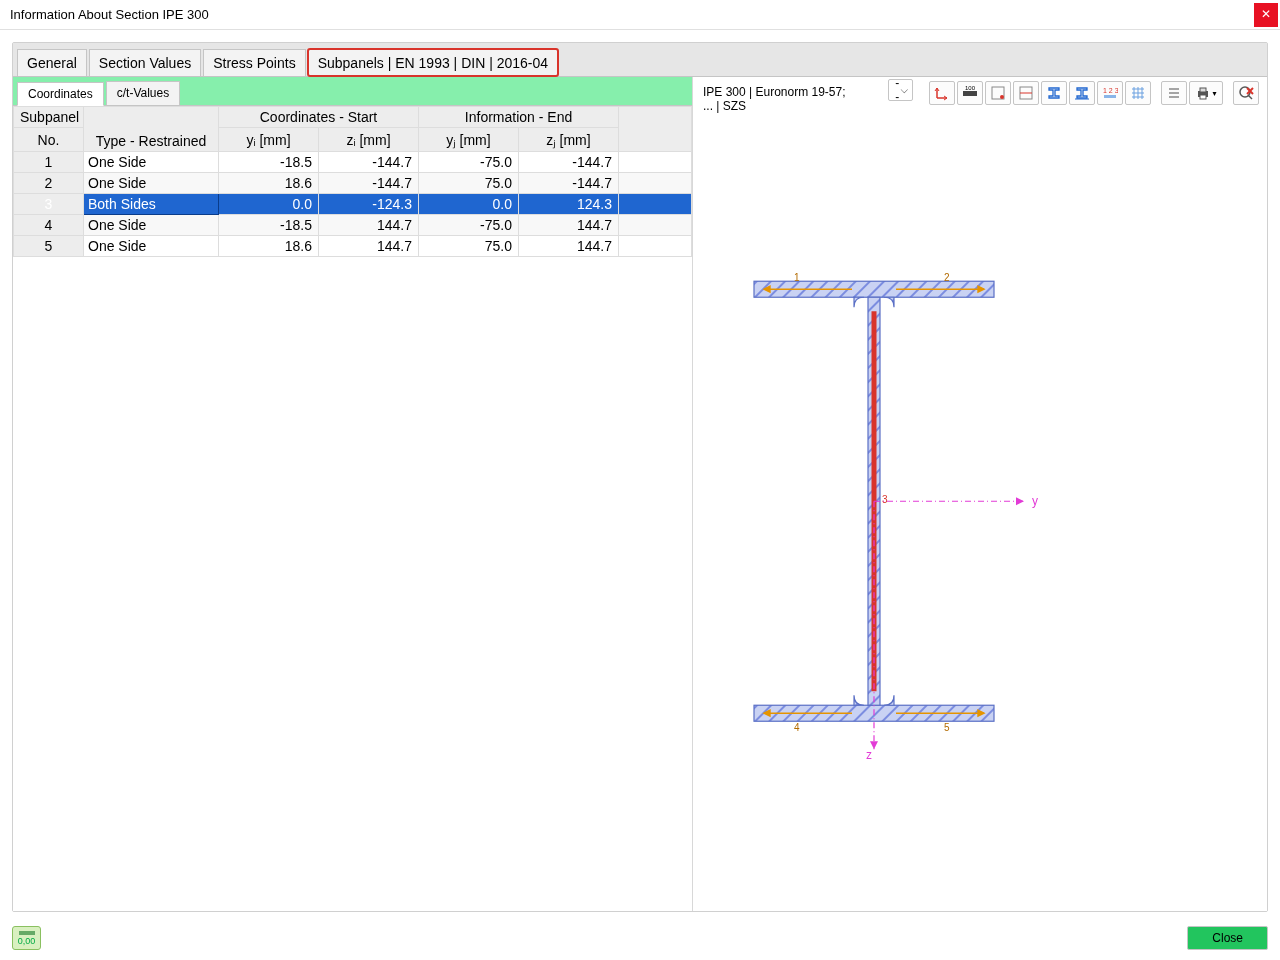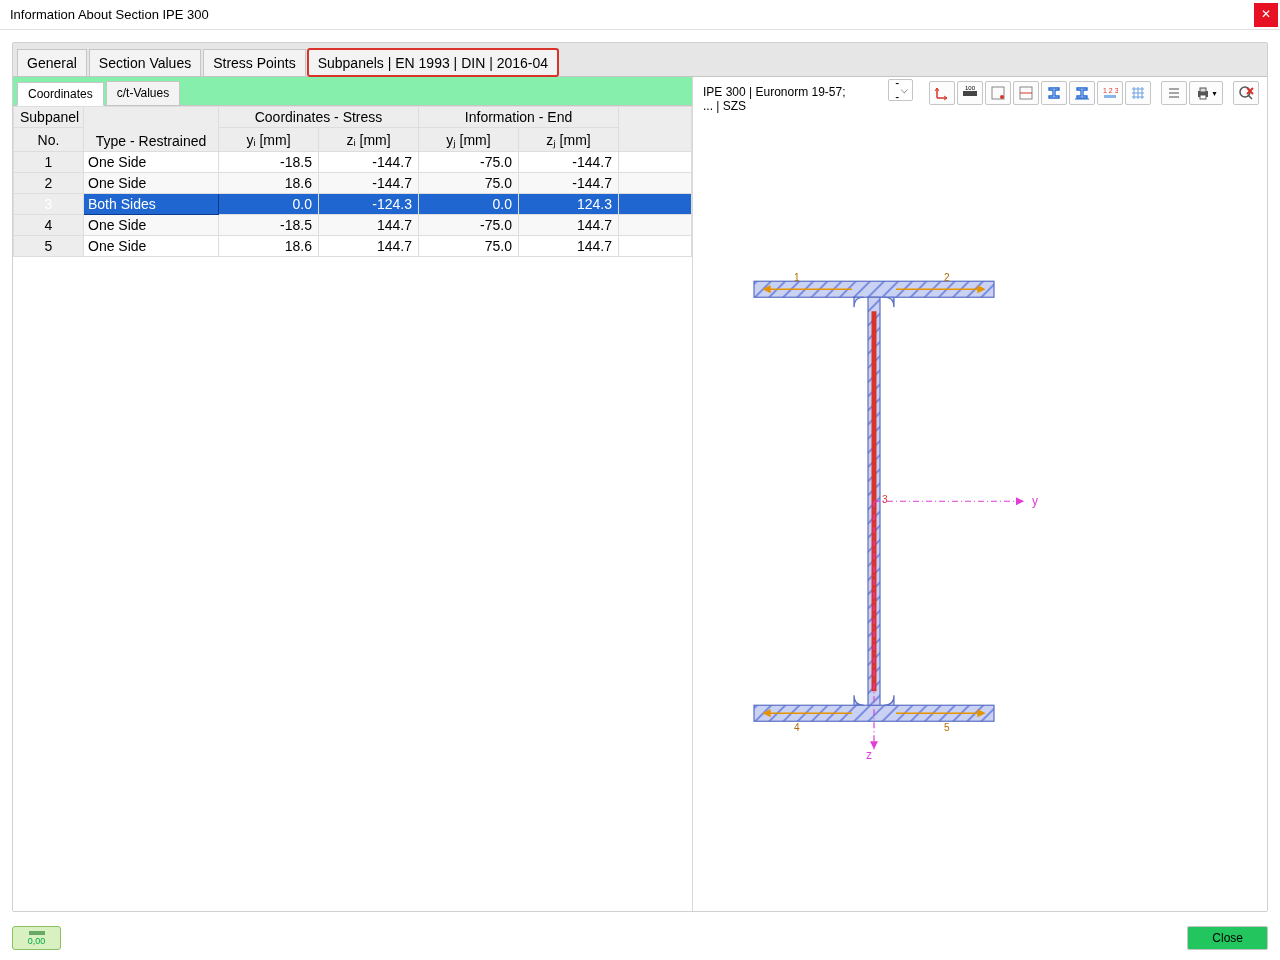--- a/index.html
+++ b/index.html
@@ -185,21 +185,21 @@
 
   
   .bottombar {
     position: absolute;
     left: 12px; right: 12px; bottom: 10px;
     display: flex;
     justify-content: space-between;
     align-items: center;
   }
   .units-btn {
-    width: 49px; height: 24px;
+    width: 29px; height: 24px;
     background: #d9f0c0;
     border: 1px solid #8ac060;
     border-radius: 3px;
     font-size: 9px;
     text-align: center;
     line-height: 11px;
     padding-top: 4px;
     cursor: pointer;
     color:#0a4;
   }
@@ -246,21 +246,21 @@
             <col style="width:100px">
             <col style="width:100px">
             <col style="width:100px">
             <col style="width:100px">
             <col>
           </colgroup>
           <thead>
             <tr>
               <th>Subpanel</th>
               <th rowspan="2" style="vertical-align:bottom;">Type - Restrained</th>
-              <th colspan="2">Coordinates - Stress</th>
+              <th colspan="2">Coordinates - Start</th>
               <th colspan="2">Information - End</th>
               <th rowspan="2"></th>
             </tr>
             <tr>
               <th>No.</th>
               <th>yᵢ [mm]</th>
               <th>zᵢ [mm]</th>
               <th>yⱼ [mm]</th>
               <th>zⱼ [mm]</th>
             </tr>

